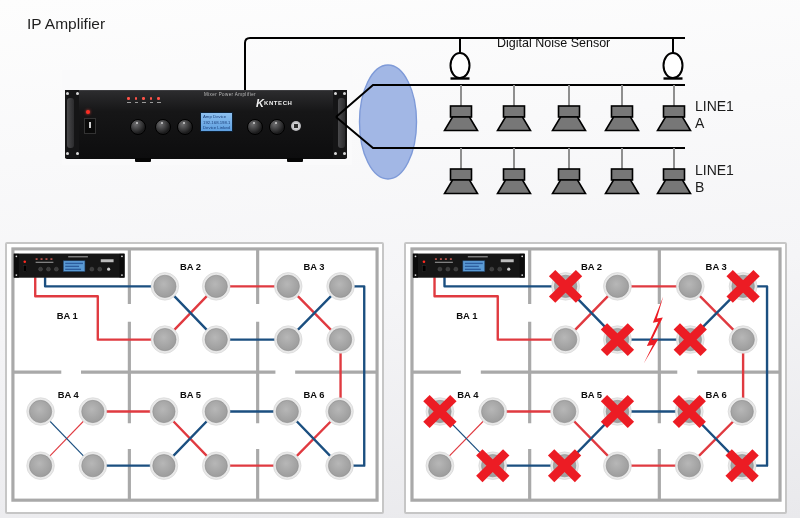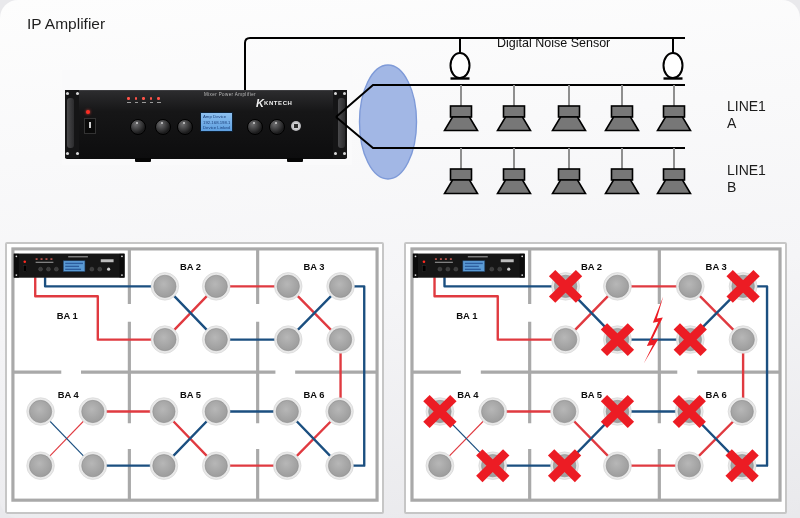--- a/index.html
+++ b/index.html
@@ -1,22 +1,22 @@
 <!DOCTYPE html>
 <html><head>
 <meta charset="utf-8">
 <style>
   html,body{margin:0;padding:0;background:#e9e9ec;font-family:"Liberation Sans",sans-serif;}
   #stage{position:relative;width:800px;height:518px;overflow:hidden;
-         background:linear-gradient(175deg,#fdfdfd 0%,#f5f5f7 55%,#e9e9ec 100%);border-radius:18px;}
+         background:linear-gradient(175deg,#fdfdfd 0%,#f5f5f7 55%,#e9e9ec 100%);}
   .abs{position:absolute;}
   
   #ip-title{left:27px;top:15px;font-size:15.5px;color:#1f1f1f;}
   #sensor-label{left:497px;top:36px;font-size:12.5px;color:#101010;}
-  .linelabel{left:695px;font-size:14px;line-height:16.5px;color:#1c1c1c;margin-left:32px;}
+  .linelabel{left:695px;font-size:14px;line-height:16.5px;color:#1c1c1c;}
   #line-a-label{top:98px;}
   #line-b-label{top:162px;}
   
   #amp-photo{left:62px;top:70px;width:290px;height:95px;background:#fafafb;}
   #amp-body{left:65px;top:90px;width:282px;height:68px;border-radius:2px;
             background:linear-gradient(180deg,#2c2c2e 0%,#161617 30%,#0d0d0e 100%);
             border-top:1px solid #3d3d40;}
   .amp-ear{top:90px;width:14px;height:68px;background:#151516;}
   #ear-l{left:65px;} #ear-r{left:333px;}
   .amp-handle{top:98px;width:7px;height:50px;background:linear-gradient(90deg,#4a4a4c,#2b2b2d);border-radius:3px;}

